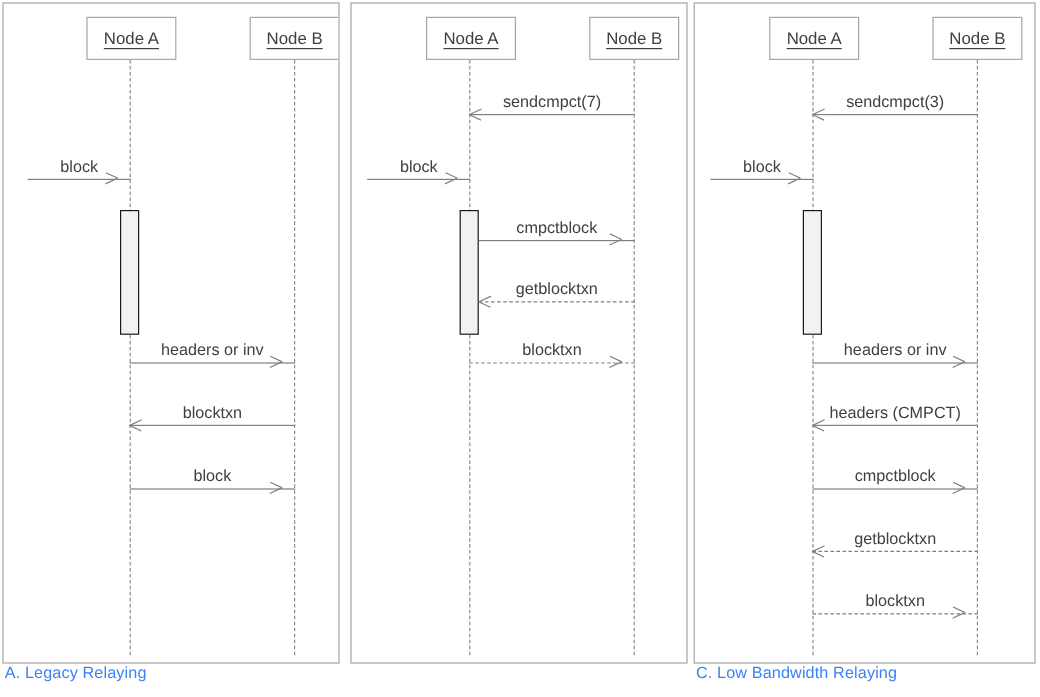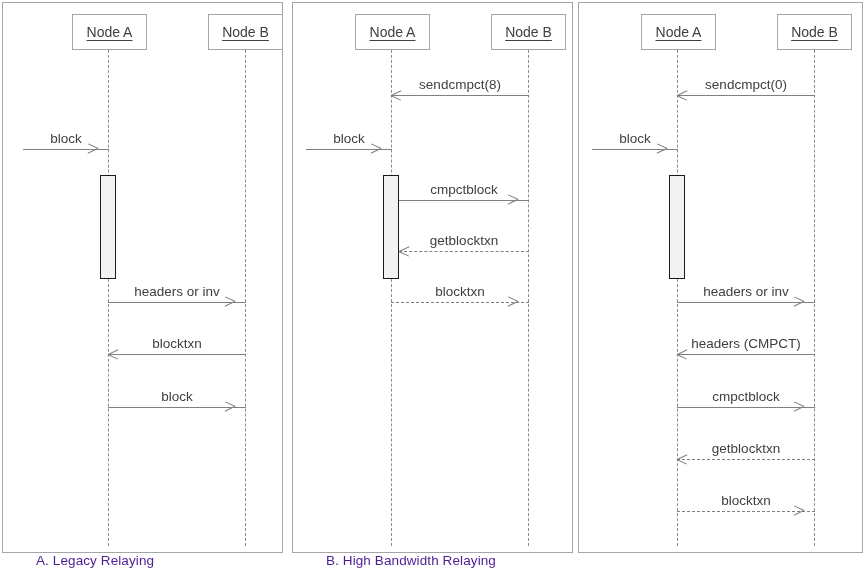--- a/index.html
+++ b/index.html
@@ -22,24 +22,23 @@
     overflow:hidden;
   }
   .panel-a{left:2px;width:281px;}
   .panel-b{left:292px;width:281px;}
   .panel-c{left:578px;width:285px;}
 
   .caption{
     position:absolute;
     top:553px;
     font-size:13.5px;
-    color:#4c1d95;
+    color:#3b82f6;
     white-space:nowrap;
     letter-spacing:.1px;
-    margin-left:32px;
   }
   .cap-a{left:4px;}
   .cap-b{left:294px;}
   .cap-c{left:580px;}
 
   
   .actor{
     position:absolute;
     top:11px;
     height:36px;
@@ -177,21 +176,21 @@
       <span>Node B</span>
     </div>
 
     <div class="lifeline" style="left:98px;"></div>
     <div class="lifeline" style="left:235px;"></div>
 
     <div class="activation" style="left:90px;top:172px;height:104px;"></div>
 
     <div class="msg" style="left:98px;width:138px;top:92px;">
       <div class="line"></div>
-      <div class="label center">sendcmpct(8)</div>
+      <div class="label center">sendcmpct(7)</div>
       <div class="arrow left">
           <i class="up"></i>
           <i class="dn"></i>
         </div>
     </div>
 
     <div class="msg" style="left:13px;width:86px;top:146px;">
       <div class="line"></div>
       <div class="label center">block</div>
       <div class="arrow right">
@@ -237,21 +236,21 @@
       <span>Node B</span>
     </div>
 
     <div class="lifeline" style="left:98px;"></div>
     <div class="lifeline" style="left:235px;"></div>
 
     <div class="activation" style="left:90px;top:172px;height:104px;"></div>
 
     <div class="msg" style="left:98px;width:138px;top:92px;">
       <div class="line"></div>
-      <div class="label center">sendcmpct(0)</div>
+      <div class="label center">sendcmpct(3)</div>
       <div class="arrow left">
           <i class="up"></i>
           <i class="dn"></i>
         </div>
     </div>
 
     <div class="msg" style="left:13px;width:86px;top:146px;">
       <div class="line"></div>
       <div class="label center">block</div>
       <div class="arrow right">
@@ -300,15 +299,15 @@
       <div class="line"></div>
       <div class="label center">blocktxn</div>
       <div class="arrow right">
           <i class="up"></i>
           <i class="dn"></i>
         </div>
     </div>
   </div>
 
   <div class="caption cap-a">A. Legacy Relaying</div>
-  <div class="caption cap-b">B. High Bandwidth Relaying</div>
+  <div class="caption cap-c">C. Low Bandwidth Relaying</div>
 
 </div>
 
 </body></html>

